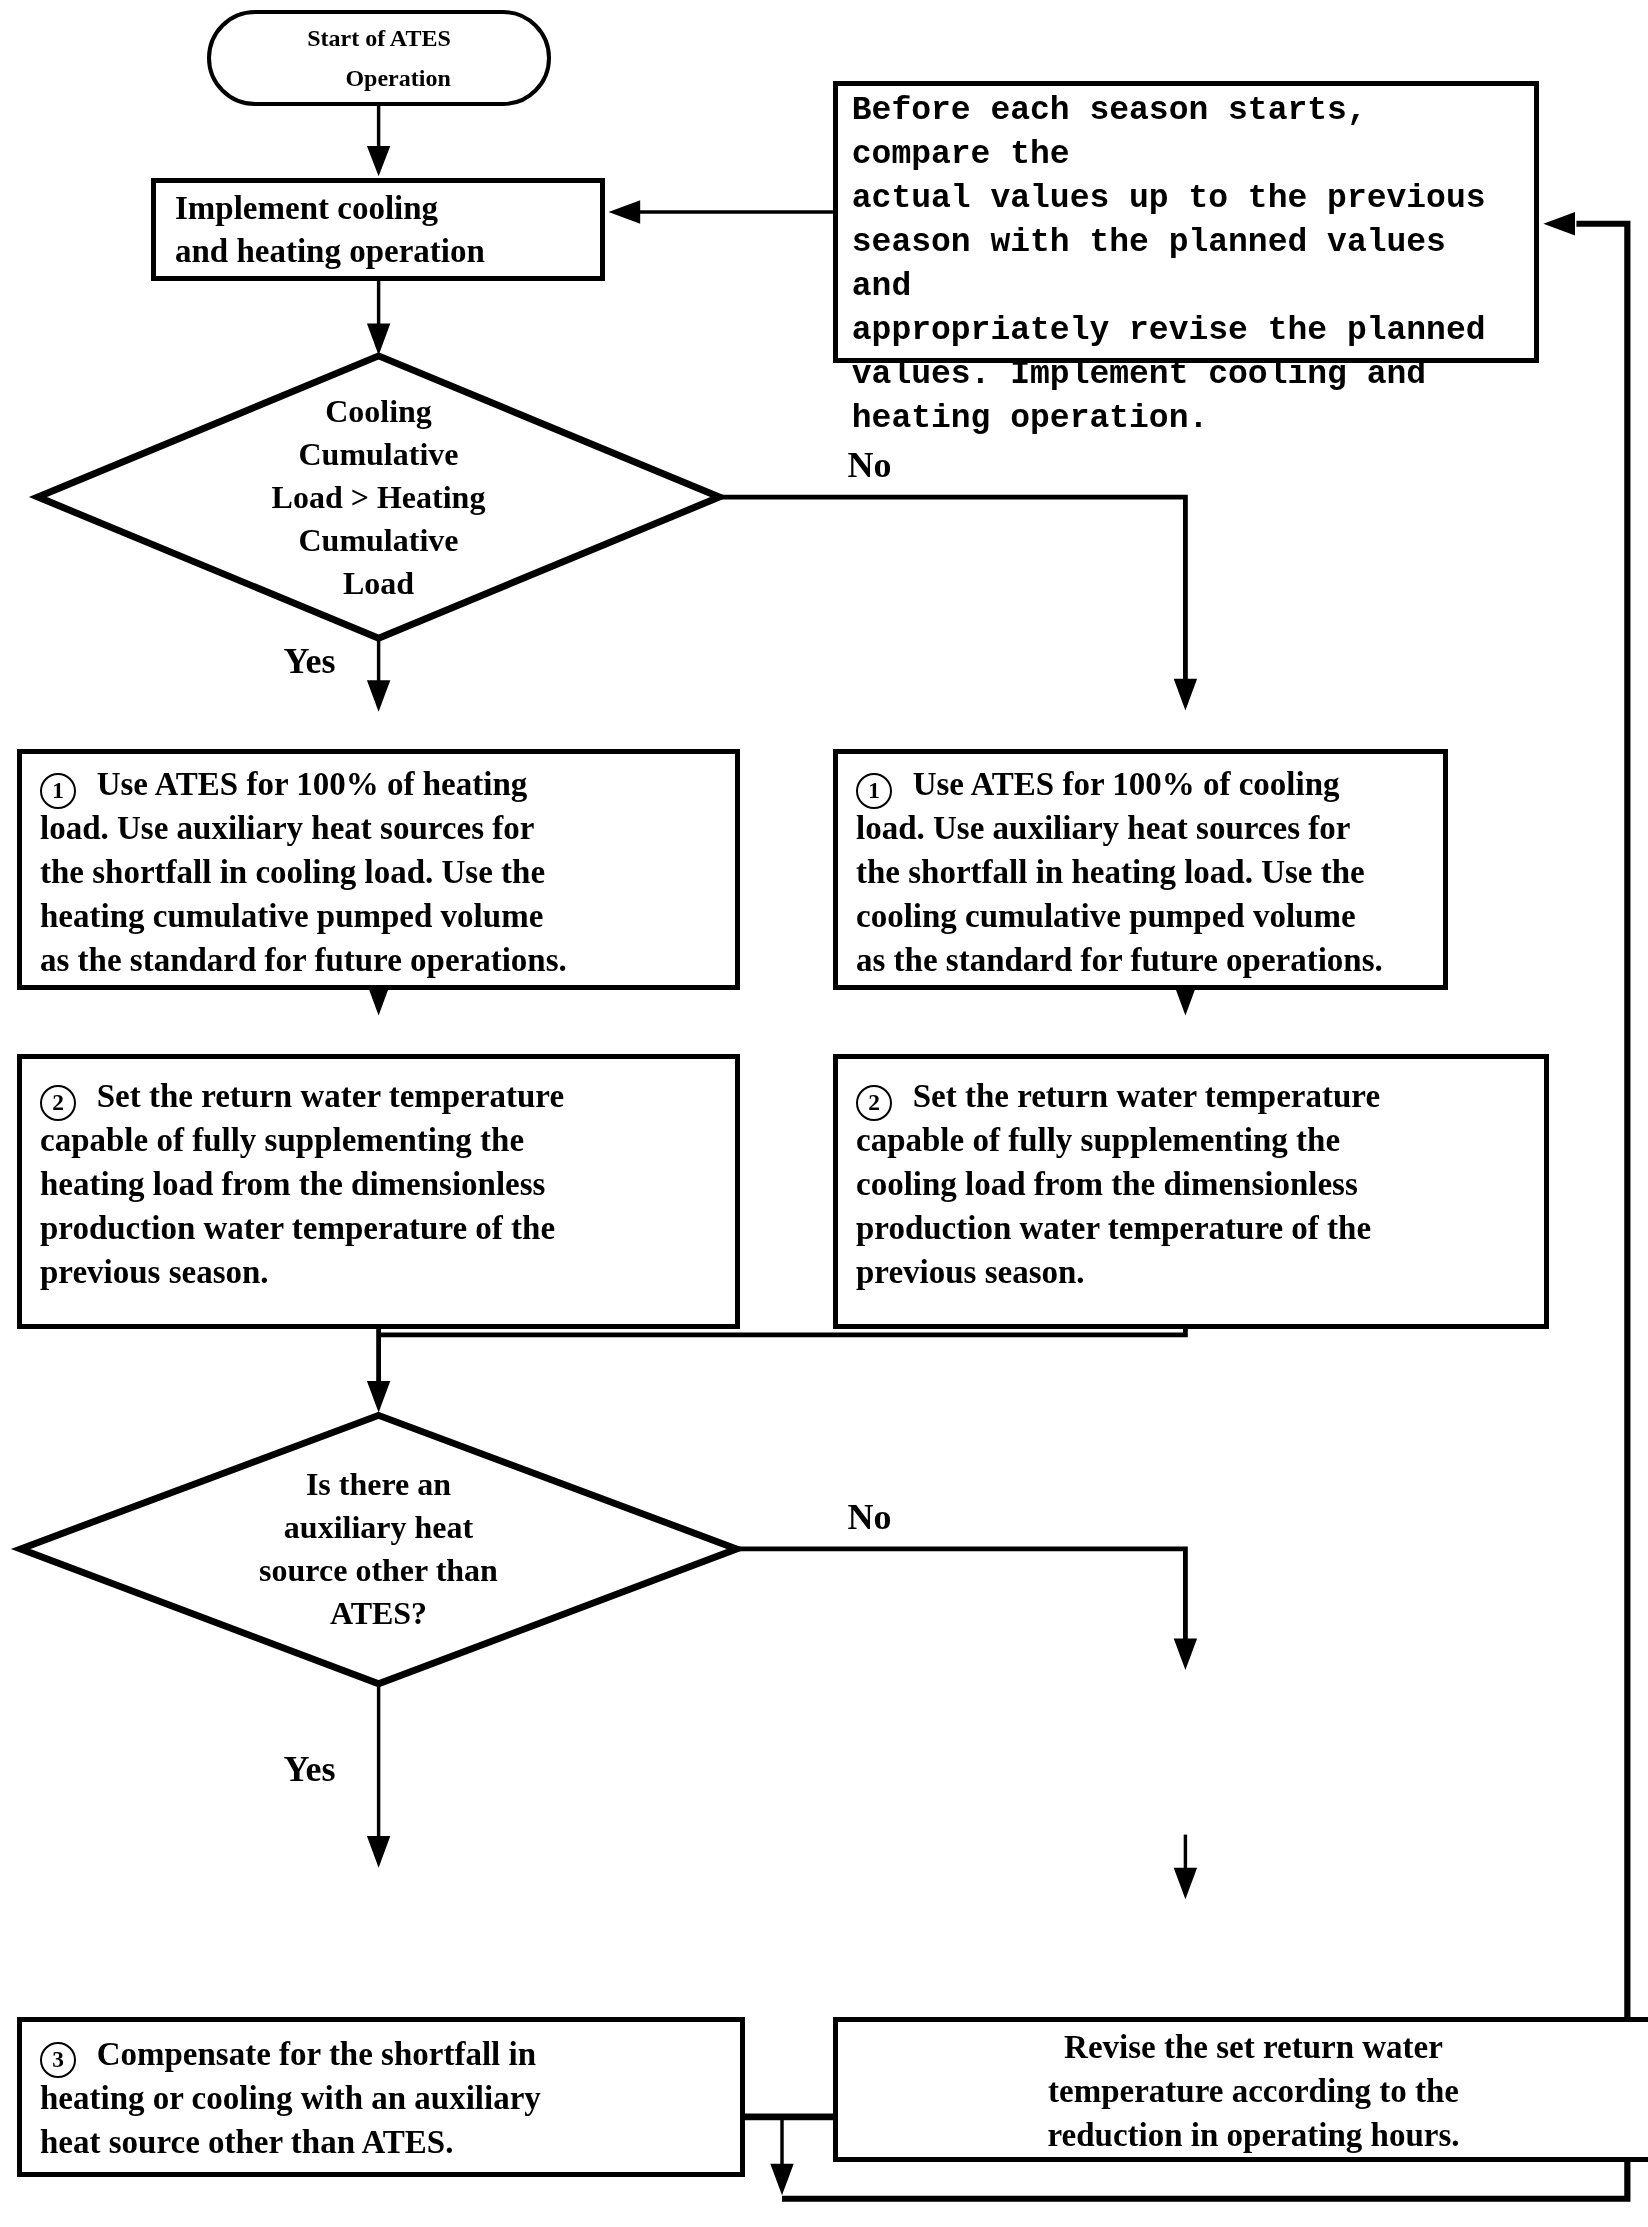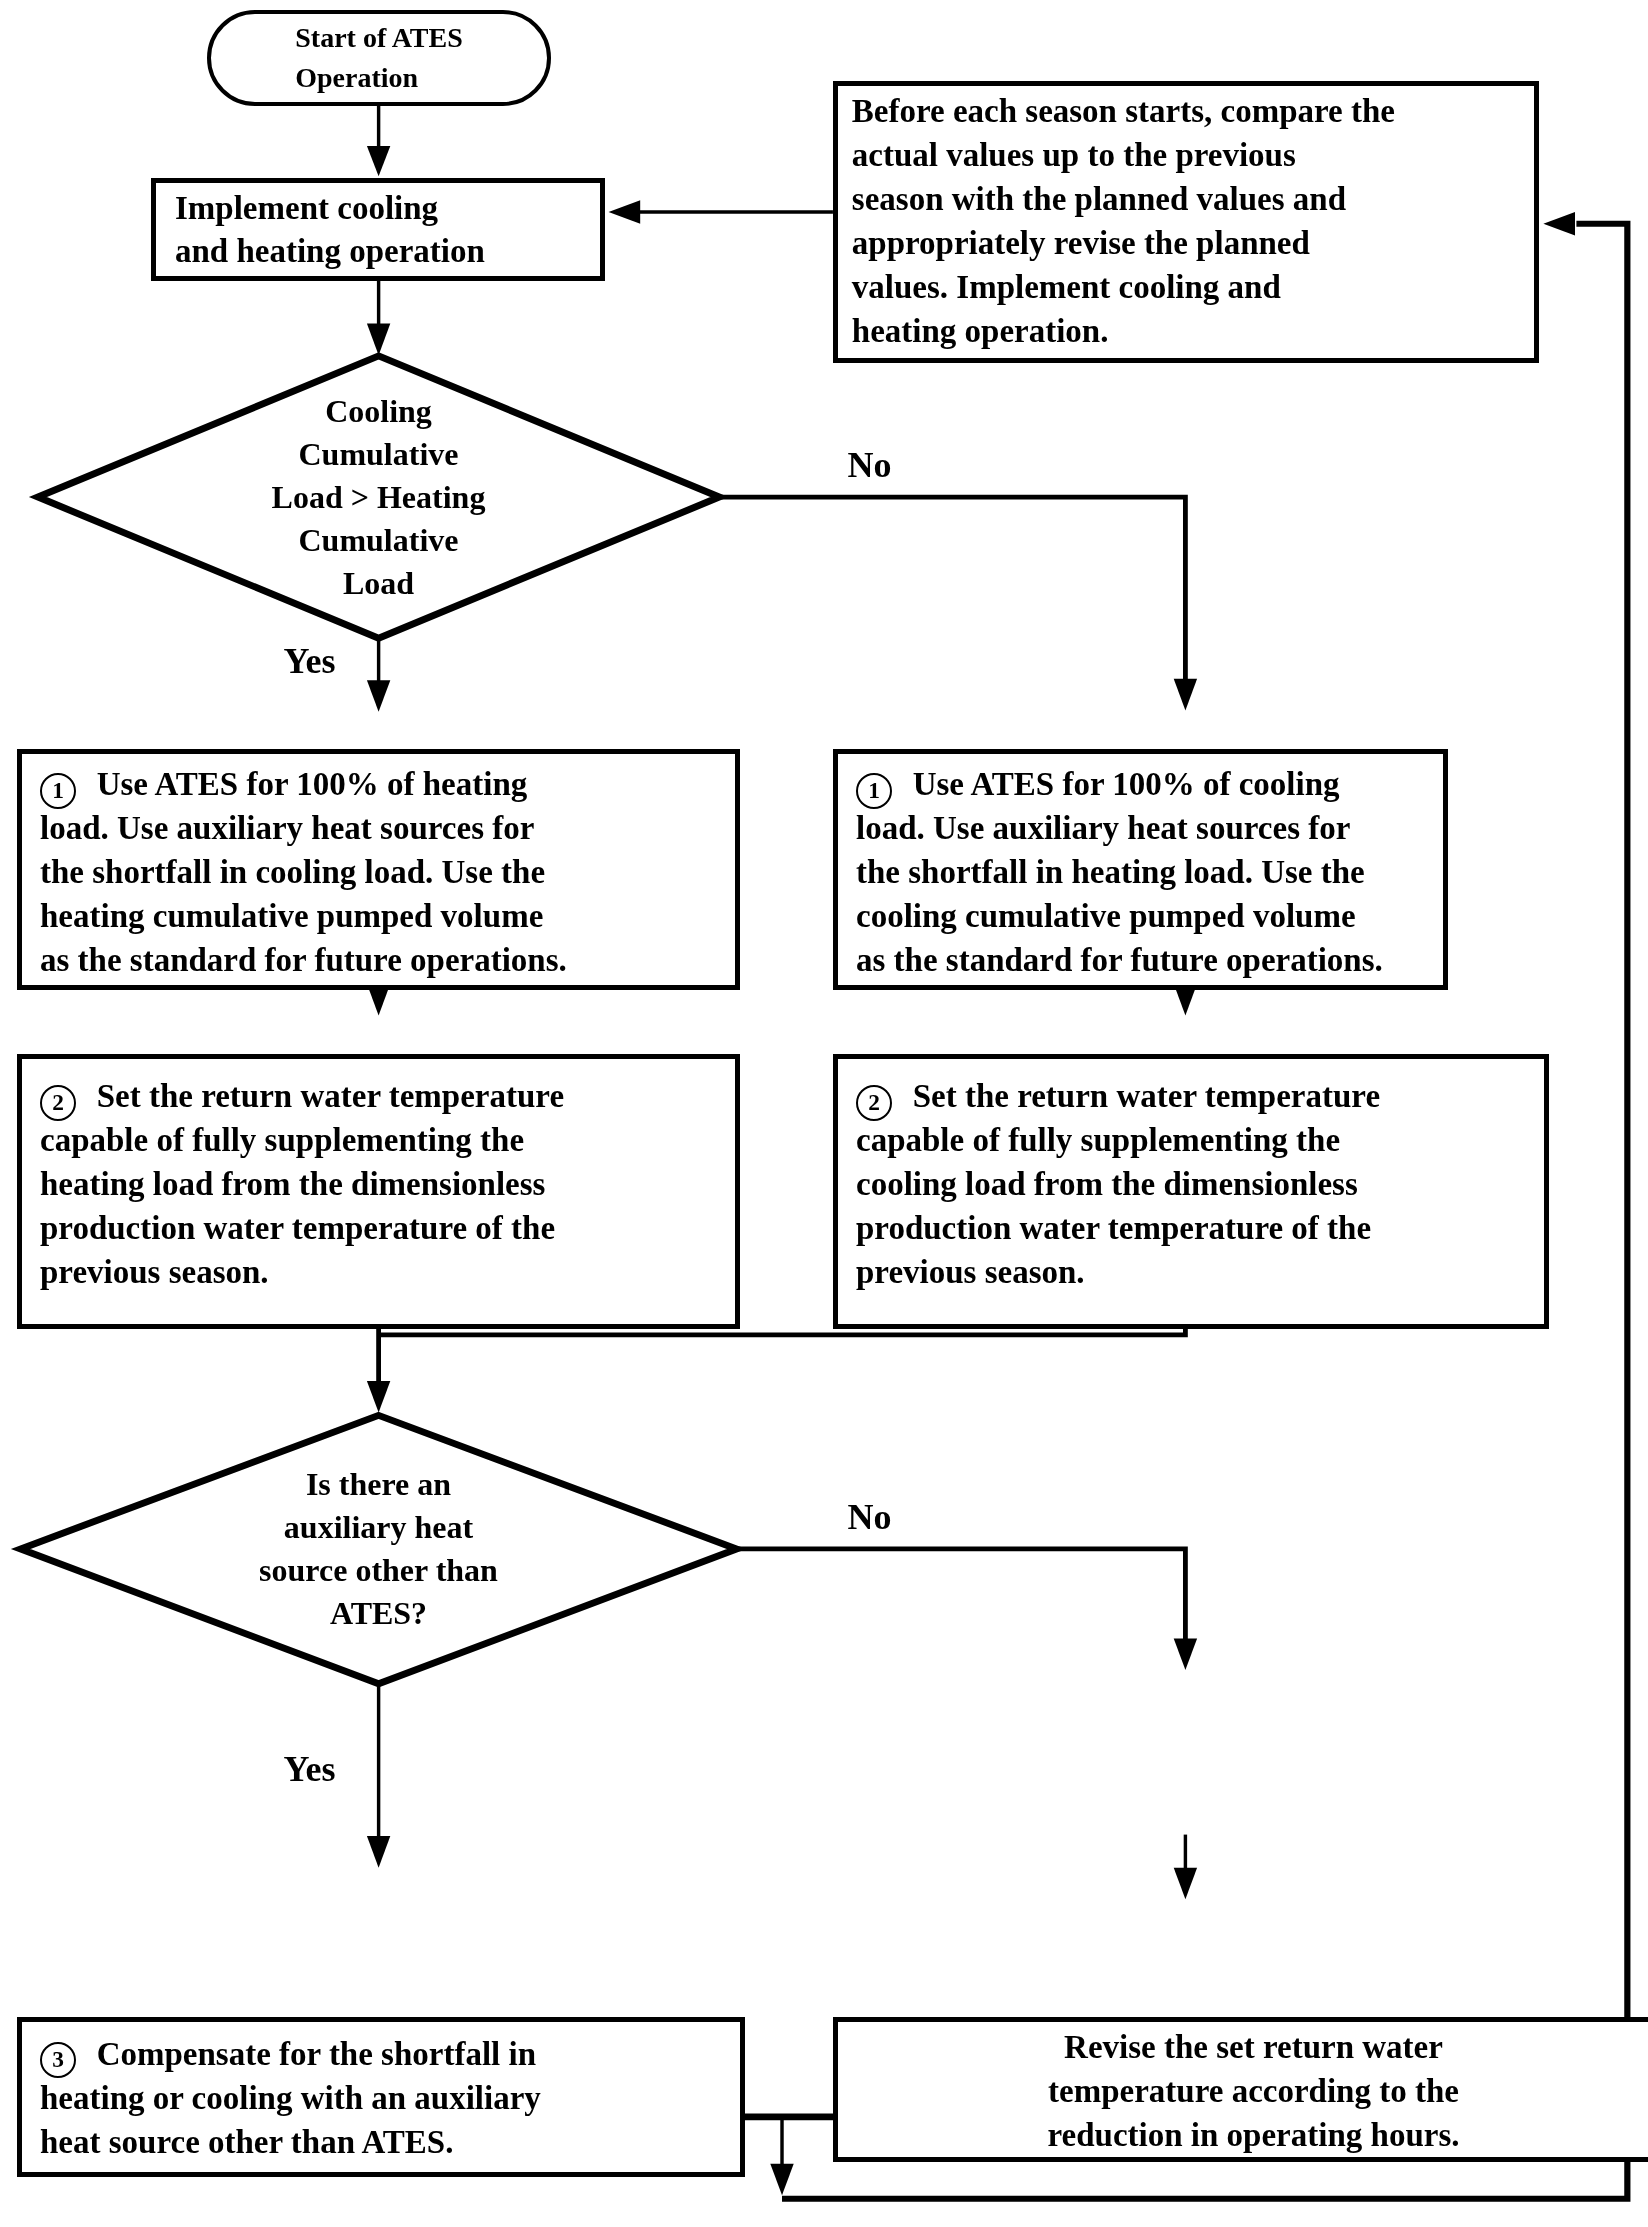--- a/index.html
+++ b/index.html
@@ -20,32 +20,32 @@
     background: #ffffff;
     border: 5.5px solid #000000;
     z-index: 2;
   }
   .oval {
     border-width: 4.8px;
     border-radius: 50px;
     display: flex;
     align-items: center;
     justify-content: center;
-    text-align: left;
-    font-size: 28px;
+    text-align: right;
+    font-size: 24px;
     line-height: 40px;
   }
   .pre { white-space: pre-line; }
   .btext  { font-size: 33px; line-height: 44px; margin-top: 36px; }
   .pad-a { padding: 8.3px 18px; }
   .pad-b { padding: 15px 18px; }
   .pad-c { padding: 9.6px 18px; }
   .pad-d { padding: 2.8px 18px; }
   .implement-text { font-size: 33px; line-height: 43px; padding: 4.1px 19px; }
-  .note-text { font-size: 33px; line-height: 44px; padding: 2.8px 13.8px; }
+  .note-text { font-size: 33px; line-height: 44px; padding: 2.8px 13.8px; font-family: Liberation Mono, monospace; }
   .dtext {
     position: absolute;
     display: flex;
     align-items: center;
     justify-content: center;
     text-align: center;
     font-size: 32px;
     line-height: 43px;
     z-index: 3;
   }

